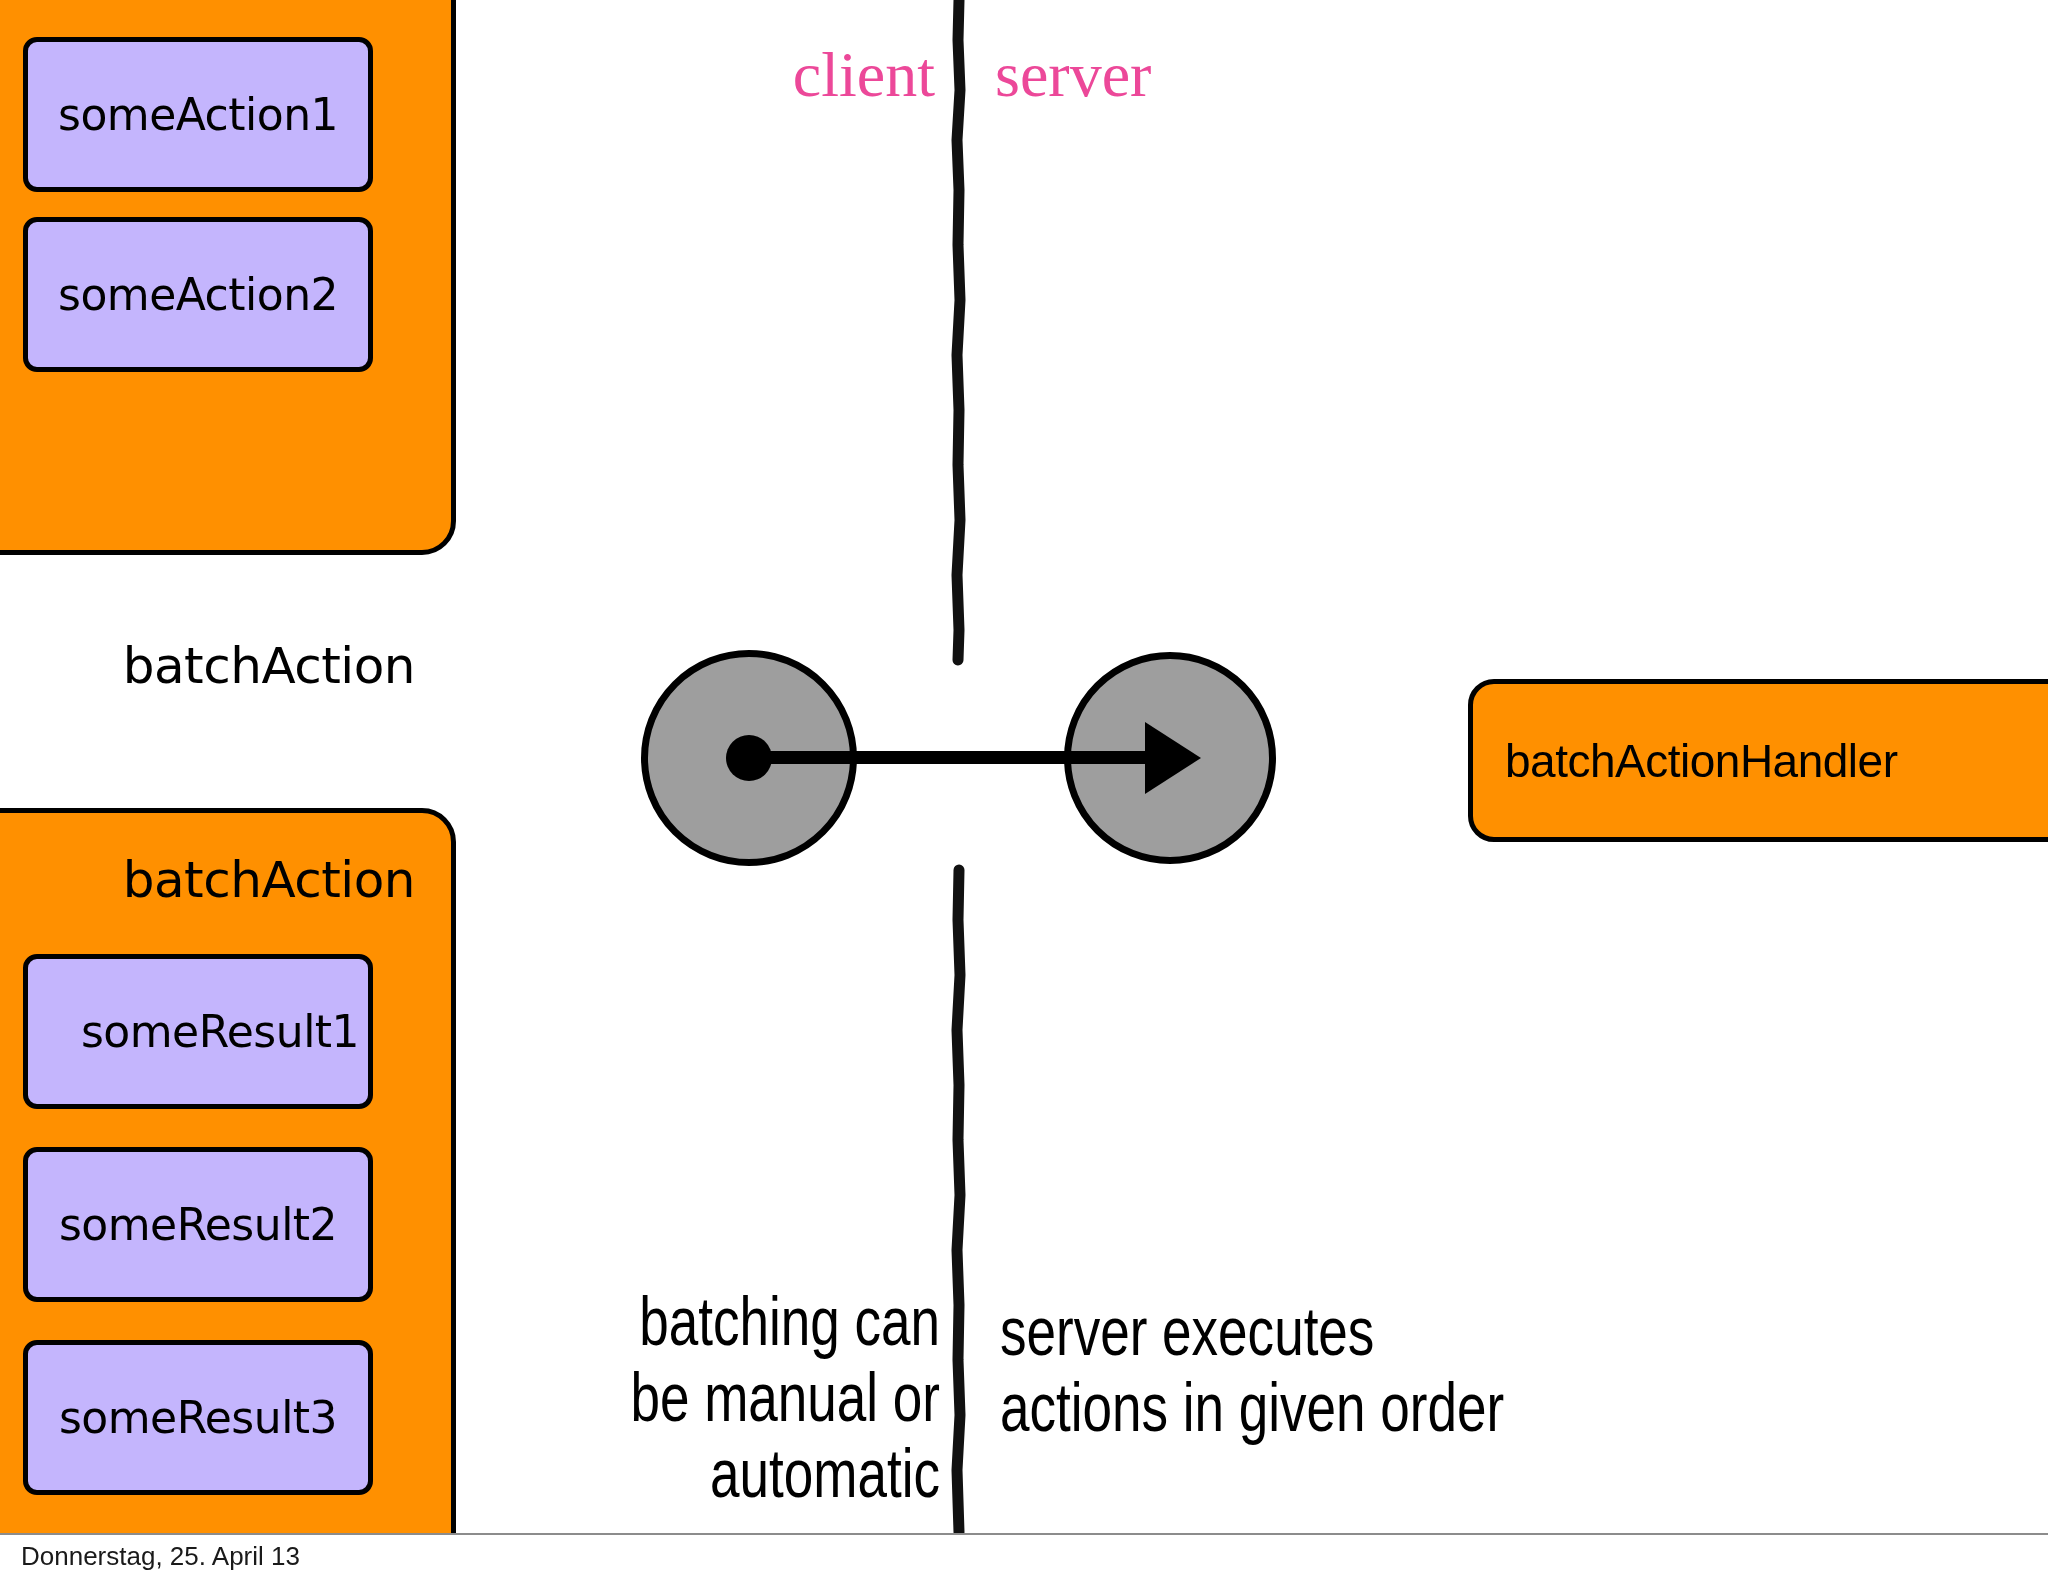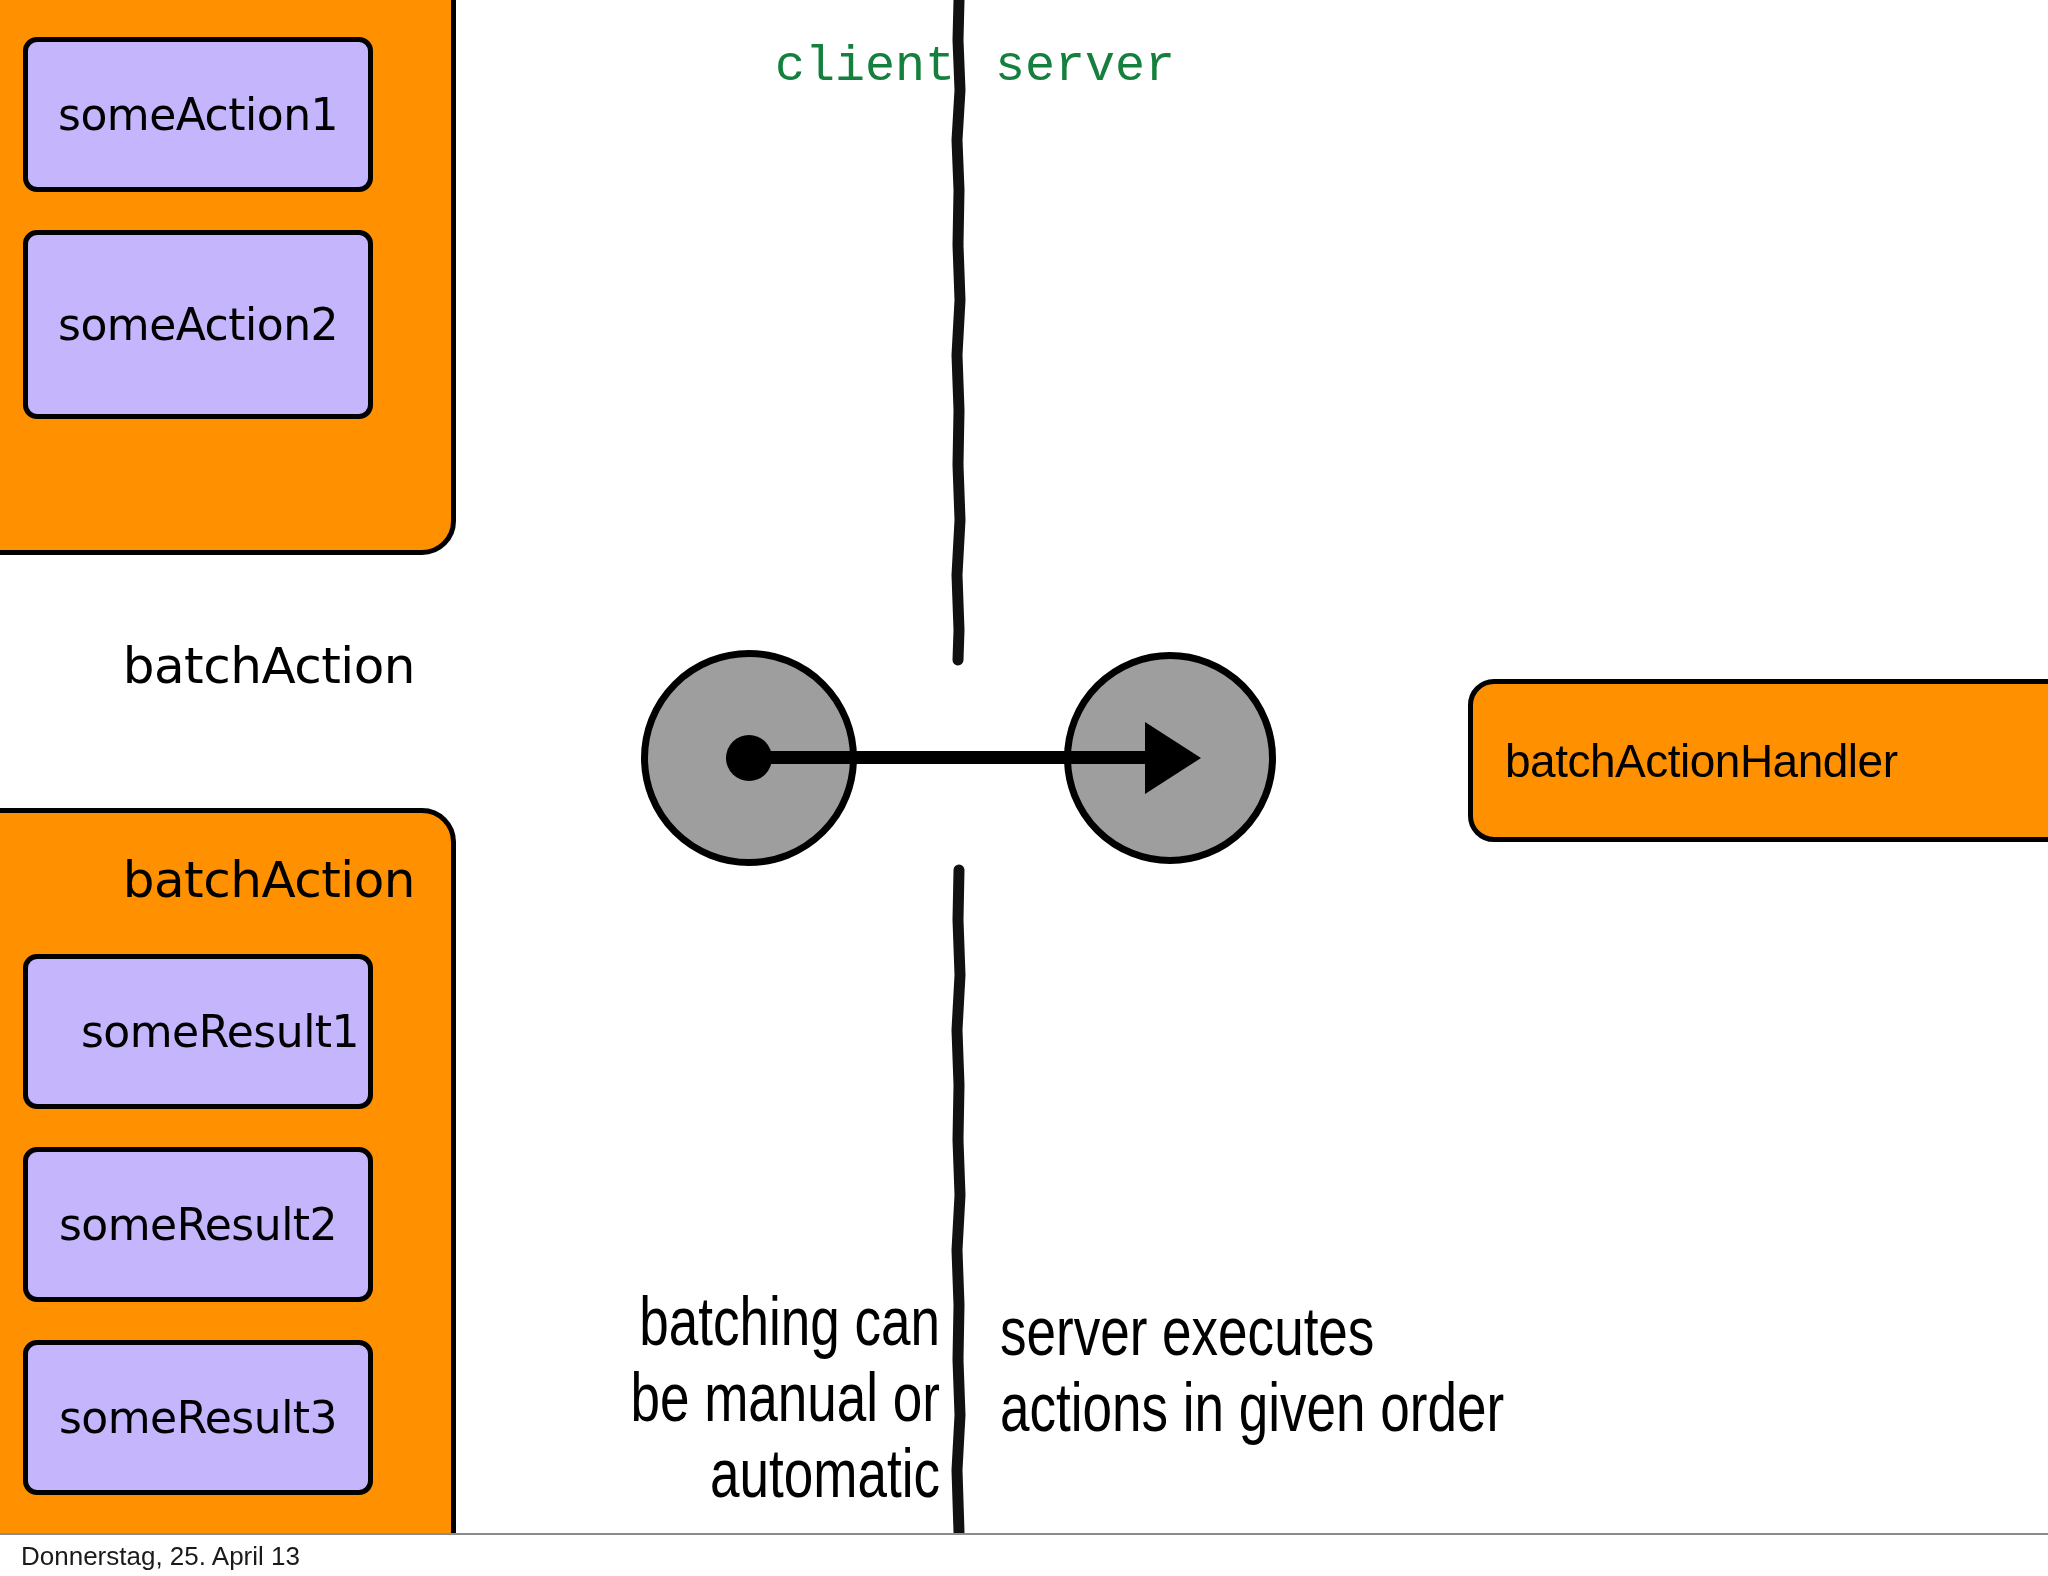--- a/index.html
+++ b/index.html
@@ -96,24 +96,24 @@
     font-size: 46px;
     color: #000000;
     letter-spacing: -0.5px;
     white-space: nowrap;
     padding-left: 32px;
   }
 
   
   .side-heading {
     position: absolute;
-    font-family: Liberation Mono, monospace;
-    font-size: 50px;
+    font-family: Liberation Serif, serif;
+    font-size: 64px;
     font-weight: 400;
-    color: #15803d;
+    color: #ec4899;
     white-space: nowrap;
   }
   #client-heading { left: 775px; top: 38px; text-align: right; width: 160px; }
   #server-heading { left: 995px; top: 38px; }
 
   
   #divider {
     position: absolute;
     left: 946px;
     top: 0;
@@ -220,21 +220,21 @@
                L11,1250 L13,1305 L12,1360 L14,1415 L11,1470 L13,1532" stroke="#111" stroke-width="5" fill="none" opacity="0.75"></path>
     </svg>
 
     <div class="side-heading" id="client-heading">client</div>
     <div class="side-heading" id="server-heading">server</div>
 
     <div class="group" id="batch-action-group">
       <div class="msg-box" style="left:78px; top:92px; width:350px; height:155px;">
         <span class="label">someAction1</span>
       </div>
-      <div class="msg-box" style="left:78px; top:285px; width:350px; height:189px;">
+      <div class="msg-box" style="left:78px; top:272px; width:350px; height:155px;">
         <span class="label">someAction2</span>
       </div>
       <div class="group-caption" style="right:36px; top:692px;">batchAction</div>
     </div>
 
     <div class="group" id="batch-result-group">
       <div class="group-caption" style="right:36px; top:38px;">batchAction</div>
       <div class="msg-box" style="left:78px; top:141px; width:350px; height:155px;padding-left:44px;">
         <span class="label">someResult1</span>
       </div>

